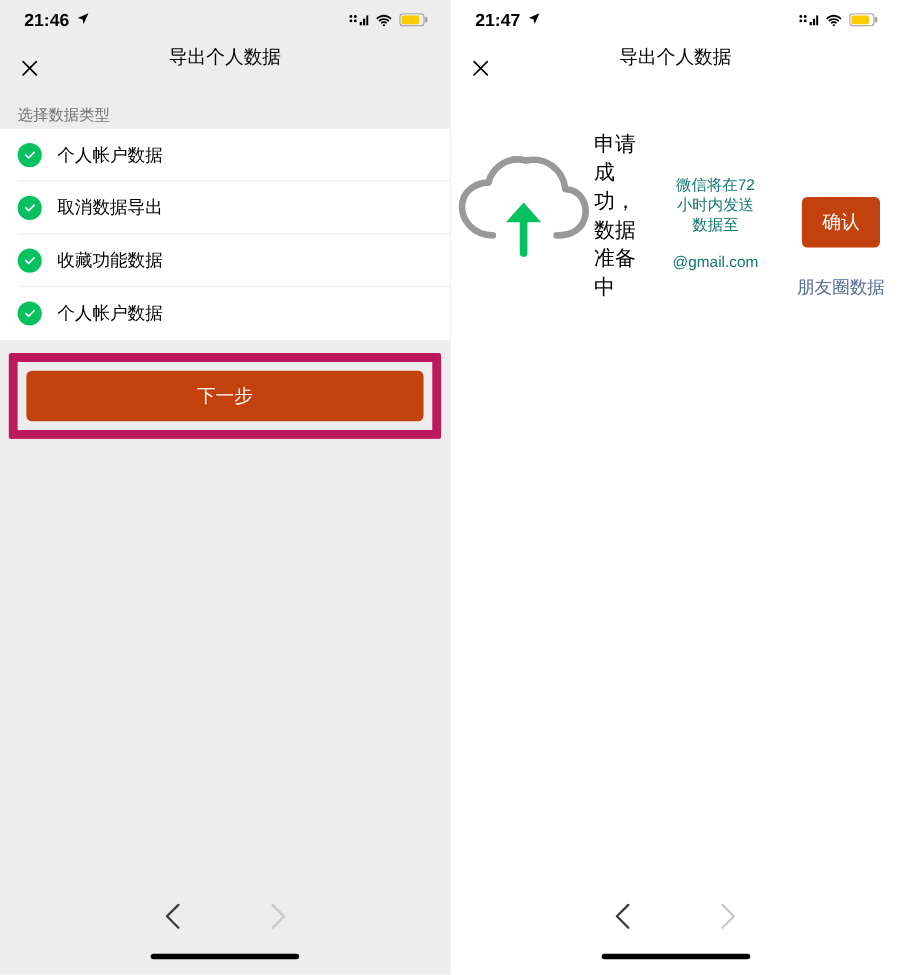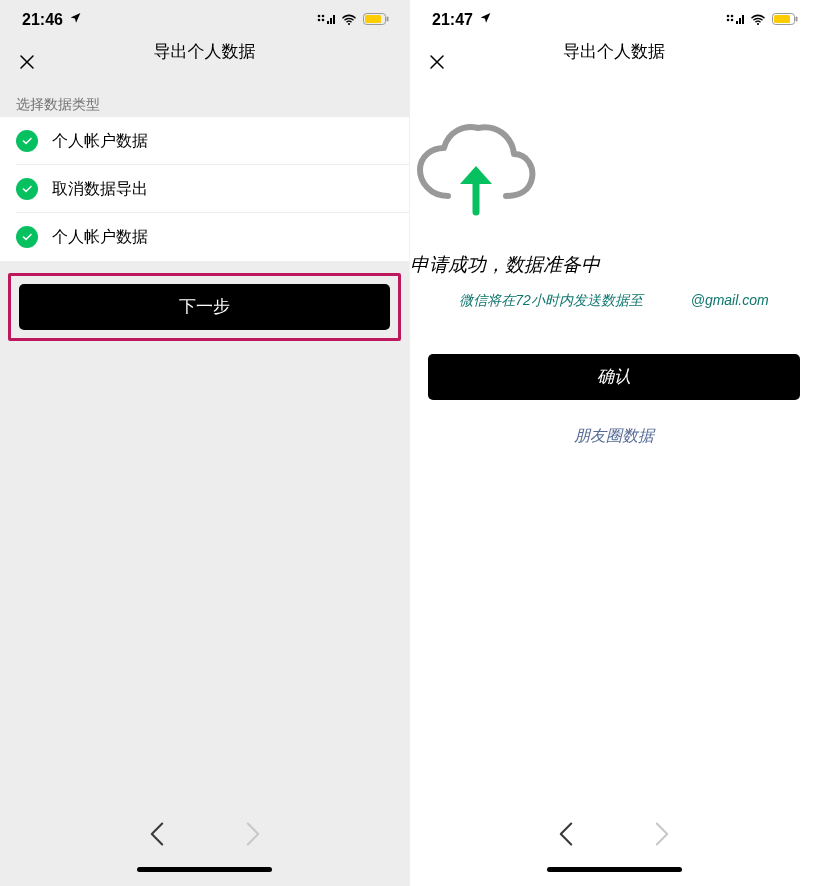--- a/index.html
+++ b/index.html
@@ -95,30 +95,30 @@
       display: flex;
       align-items: center;
       justify-content: center;
       margin-right: 14px;
       flex-shrink: 0;
     }
     .list-label { font-size: 16px; color: #000; }
 
     
     .highlight-frame {
-      border: 3px solid #be185d;
+      border: 8px solid #be185d;
       border-radius: 2px;
       margin: 12px 8px 0;
       padding: 8px;
       background: #ededed;
     }
 
     
     .btn-primary {
-      background: #000000;
+      background: #c2410c;
       color: #fff;
       text-align: center;
       height: 46px;
       line-height: 46px;
       font-size: 17px;
       border-radius: 5px;
       cursor: pointer;
     }
     .btn-primary.wide {
       margin: 18px 18px 0;
@@ -127,23 +127,23 @@
       text-align: center;
       color: #576b95;
       font-size: 16px;
       margin-top: 26px;
       cursor: pointer;
     }
 
     
     .center-block {
       display: flex;
-      flex-direction: column;
+      flex-direction: row;
+      align-items: center;
       padding-top: 30px;
-      font-style: italic;
     }
     .cloud-wrap { margin-bottom: 30px; }
     .success-title {
       font-size: 19px;
       color: #000;
       font-weight: 500;
       margin-bottom: 14px;
     }
     .success-sub {
       font-size: 14px;
@@ -249,20 +249,28 @@
           </svg>
         </span>
       <span class="list-label">取消数据导出</span>
     </div>
     <div class="list-item">
       <span class="check-icon">
           <svg width="12" height="12" viewBox="0 0 24 24">
             <path d="M5 12l5 5L20 7" stroke="#fff" stroke-width="3" fill="none" stroke-linecap="round" stroke-linejoin="round"></path>
           </svg>
         </span>
+      <span class="list-label">收藏功能数据</span>
+    </div>
+    <div class="list-item">
+      <span class="check-icon">
+          <svg width="12" height="12" viewBox="0 0 24 24">
+            <path d="M5 12l5 5L20 7" stroke="#fff" stroke-width="3" fill="none" stroke-linecap="round" stroke-linejoin="round"></path>
+          </svg>
+        </span>
       <span class="list-label">个人帐户数据</span>
     </div>
   </div>
 
   <div class="highlight-frame">
     <div class="btn-primary">下一步</div>
   </div>
 
   <div class="filler"></div>
 

